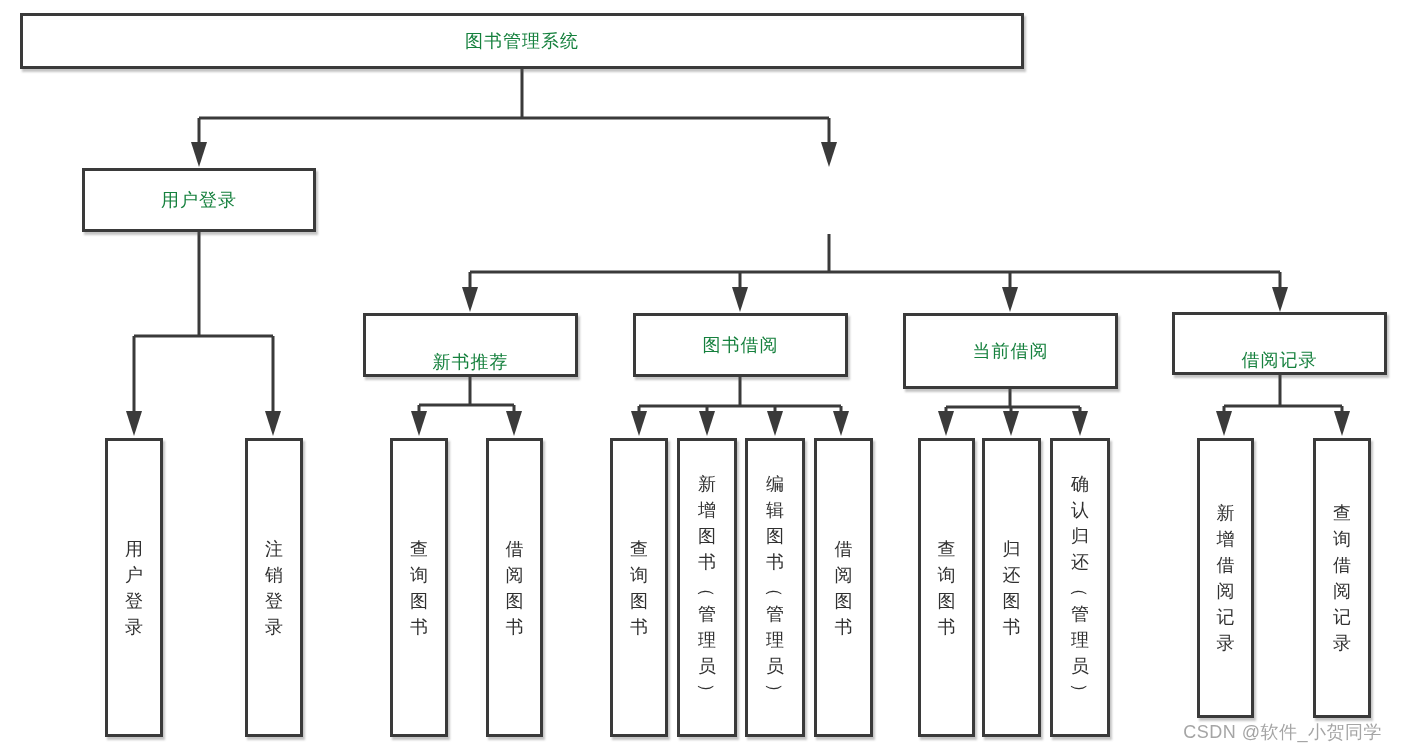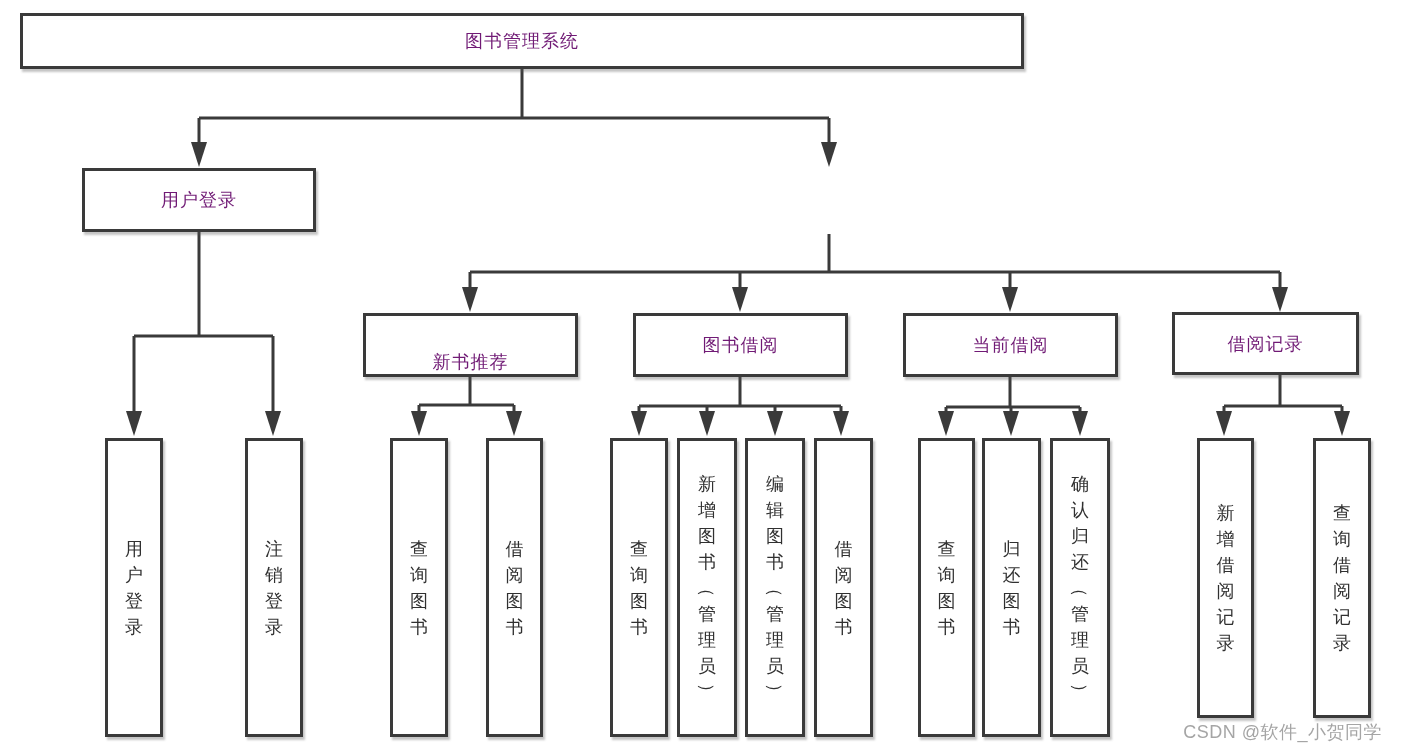--- a/index.html
+++ b/index.html
@@ -15,21 +15,21 @@
     position:absolute;
     box-sizing:border-box;
     border:3px solid #3a3a3a;
     background:#ffffff;
     display:flex;align-items:center;justify-content:center;
     box-shadow:2px 3px 2px rgba(90,90,90,0.35);
     z-index:2;
   }
   .node .lbl{
     font-size:18px;
-    color:#701a75;
+    color:#15803d;
     letter-spacing:1px;
     white-space:nowrap;
   }
   .leaf .vlbl{
     display:block;
     font-size:18px;
     color:#303030;
     text-align:center;
   }
   .vlbl .ch{display:block;height:26px;line-height:26px;width:100%;}
@@ -101,24 +101,24 @@
   <div class="node" style="left:82px;top:168px;width:234px;height:64px;">
     <span class="lbl">用户登录</span>
   </div>
 
   <div class="node" style="left:363px;top:313px;width:215px;height:64px;align-items:flex-end;">
     <span class="lbl">新书推荐</span>
   </div>
   <div class="node" style="left:633px;top:313px;width:215px;height:64px;">
     <span class="lbl">图书借阅</span>
   </div>
-  <div class="node" style="left:903px;top:313px;width:215px;height:64px;">
+  <div class="node" style="left:903px;top:313px;width:215px;height:76px;">
     <span class="lbl">当前借阅</span>
   </div>
-  <div class="node" style="left:1172px;top:312px;width:187px;height:63px;">
+  <div class="node" style="left:1172px;top:312px;width:215px;height:63px;align-items:flex-end;">
     <span class="lbl">借阅记录</span>
   </div>
 
   <div class="node leaf" style="left:105px;top:438px;width:58px;height:299px;">
     <span class="vlbl">
         <span class="ch">用</span>
         <span class="ch">户</span>
         <span class="ch">登</span>
         <span class="ch">录</span>
       </span>

